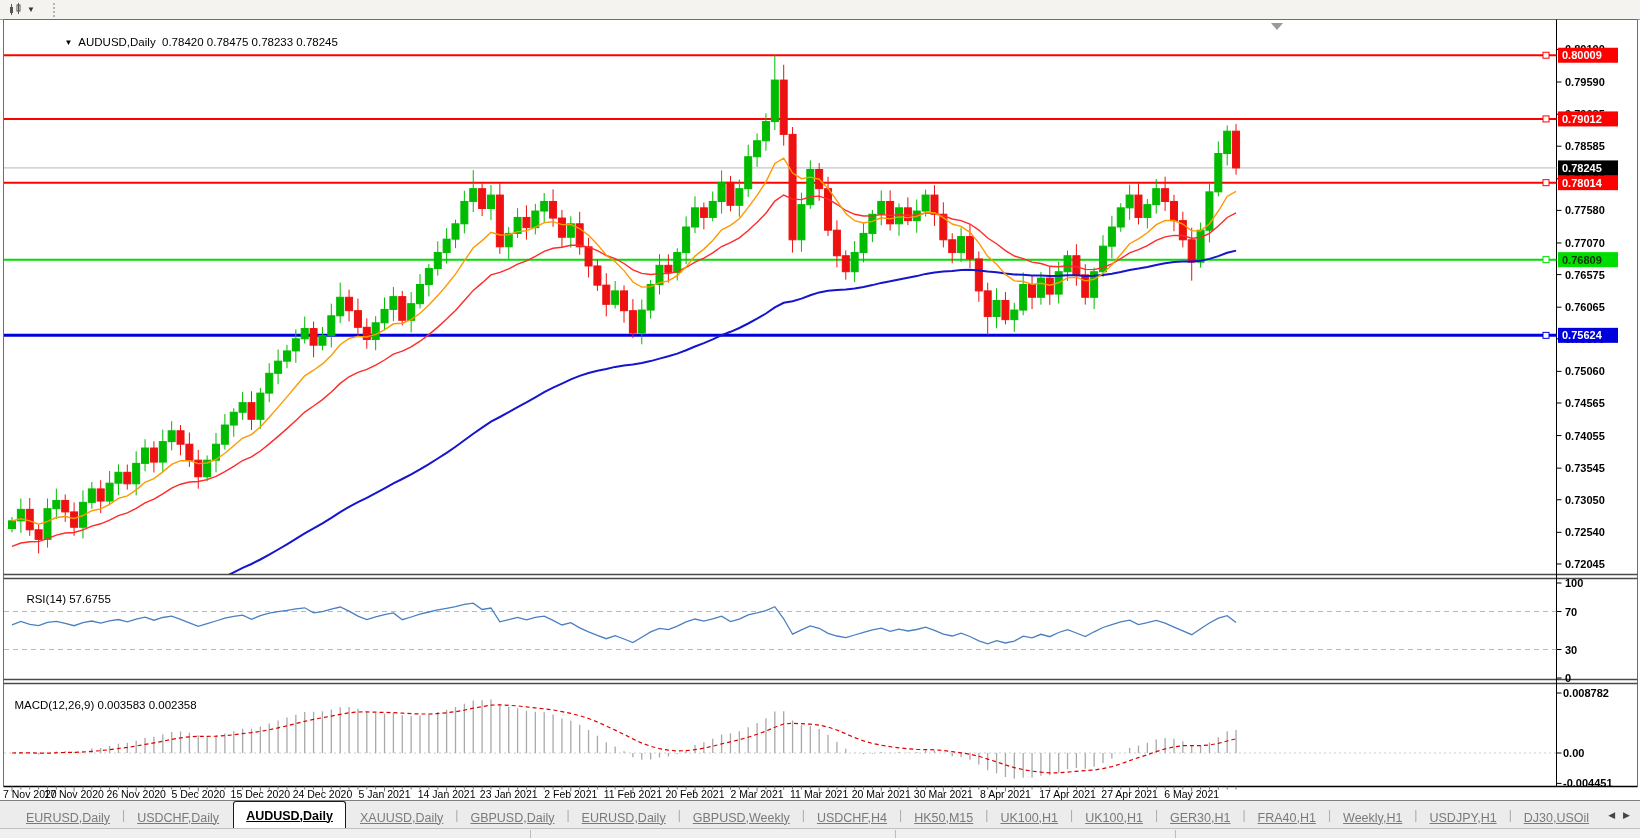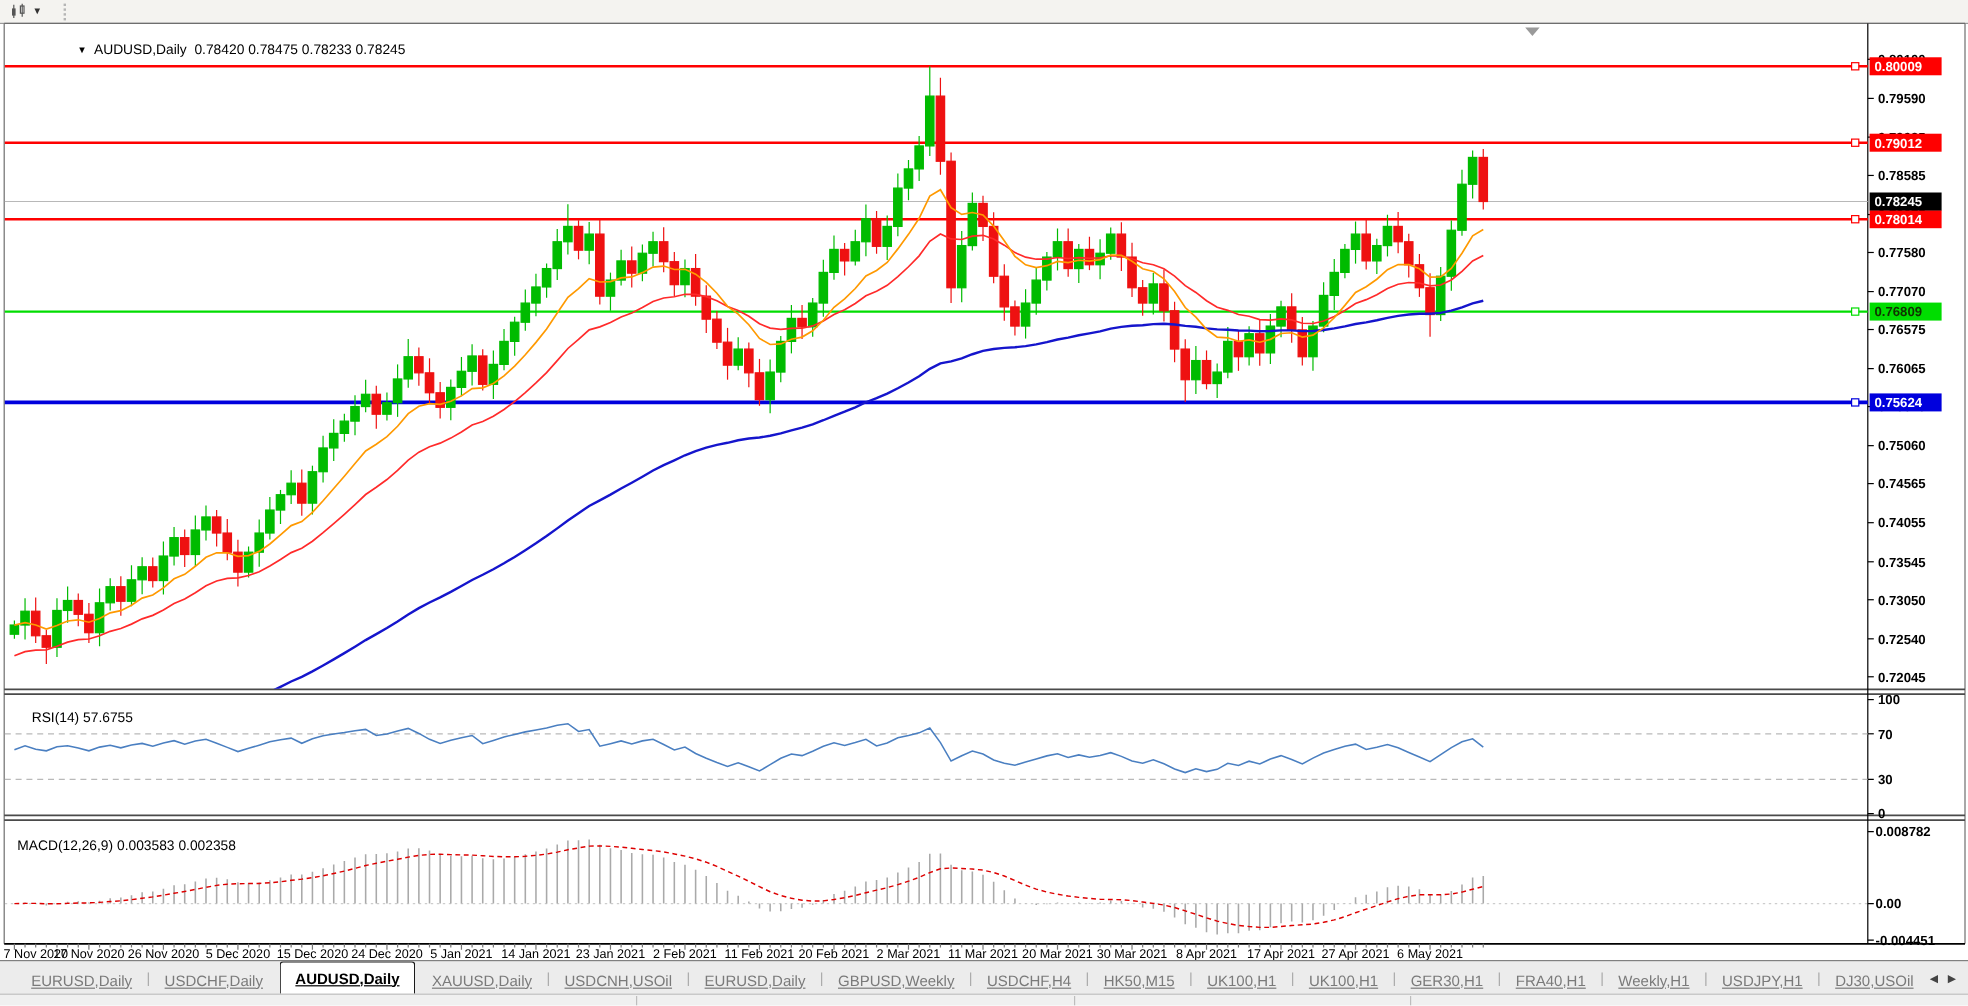--- a/index.html
+++ b/index.html
@@ -766,21 +766,21 @@
 </div>
 
 <div id="tabbar">
   <div id="tabs">
       <div class="tab">EURUSD,Daily</div>
       <span class="tab-sep">|</span>
       <div class="tab">USDCHF,Daily</div>
       <div class="tab active">AUDUSD,Daily</div>
       <div class="tab">XAUUSD,Daily</div>
       <span class="tab-sep">|</span>
-      <div class="tab">USDCNH,USOil</div>
+      <div class="tab">GBPUSD,Daily</div>
       <span class="tab-sep">|</span>
       <div class="tab">EURUSD,Daily</div>
       <span class="tab-sep">|</span>
       <div class="tab">GBPUSD,Weekly</div>
       <span class="tab-sep">|</span>
       <div class="tab">USDCHF,H4</div>
       <span class="tab-sep">|</span>
       <div class="tab">HK50,M15</div>
       <span class="tab-sep">|</span>
       <div class="tab">UK100,H1</div>

